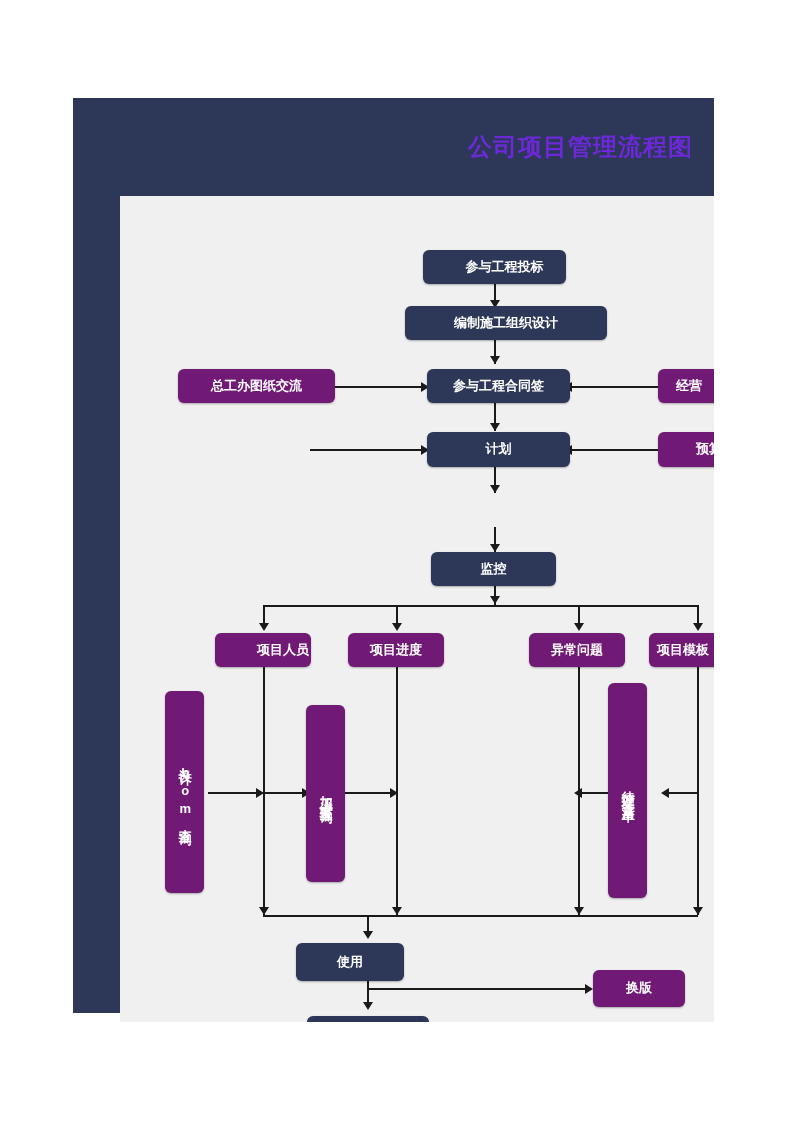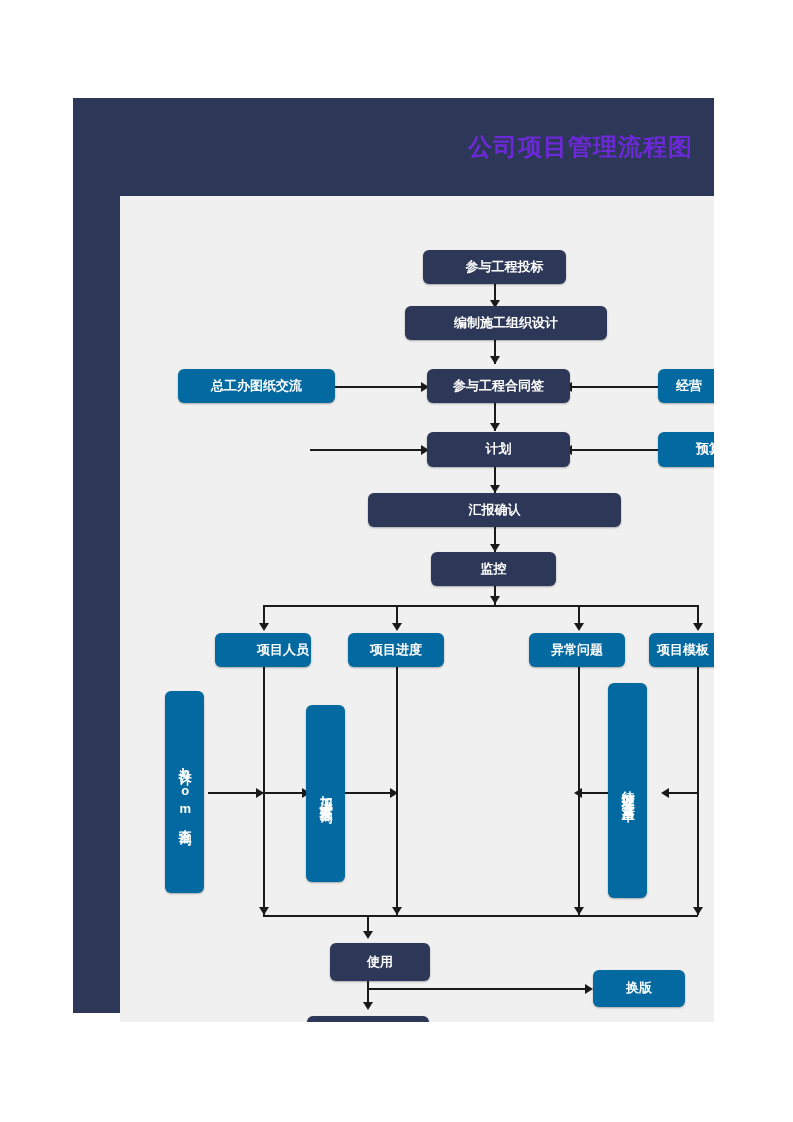--- a/index.html
+++ b/index.html
@@ -69,21 +69,21 @@
     color: #ffffff;
     font-size: 13px;
     font-weight: bold;
     border-radius: 6px;
     text-align: center;
     line-height: 1.25;
     box-shadow: 0 1px 2px rgba(0,0,0,0.30);
     z-index: 4;
   }
   .node.navy { background: #2d3858; }
-  .node.gray { background: #0369a1; }
+  .node.gray { background: #701a75; }
 
   
   .node.vert {
     writing-mode: vertical-rl;
     text-orientation: upright;
     letter-spacing: 3px;
     line-height: 1.1;
     padding: 8px 0;
   }
 
@@ -228,23 +228,20 @@
 
 
     <div class="node navy" style="left:307px; top:236px; width:143px; height:35px;text-align:right;">
       <span>计划</span>
     </div>
 
     <div class="node gray" style="left:538px; top:236px; width:120px; height:35px; justify-content:flex-start; padding-left:38px;">
       <span>预算</span>
     </div>
 
-    <div class="node navy" style="left:248px; top:297px; width:253px; height:34px;">
-      <span>汇报确认</span>
-    </div>
 
     <div class="node navy" style="left:311px; top:356px; width:125px; height:34px;">
       <span>监控</span>
     </div>
 
     <div class="node gray" style="left:95px; top:437px; width:96px; height:34px;padding-left:40px;">
       <span>项目人员</span>
     </div>
 
     <div class="node gray" style="left:228px; top:437px; width:96px; height:34px;">
@@ -264,21 +261,21 @@
     </div>
 
     <div class="node gray vert" style="left:186px; top:509px; width:39px; height:177px;">
       <span>加工进度查询</span>
     </div>
 
     <div class="node gray vert" style="left:488px; top:487px; width:39px; height:215px;">
       <span>待处理一查清单</span>
     </div>
 
-    <div class="node navy" style="left:210px; top:747px; width:100px; height:38px;">
+    <div class="node navy" style="left:176px; top:747px; width:108px; height:38px;">
       <span>使用</span>
     </div>
 
     <div class="node gray" style="left:473px; top:774px; width:92px; height:37px;">
       <span>换版</span>
     </div>
 
     <div class="node navy" style="left:187px; top:820px; width:122px; height:34px;">
       <span></span>
     </div>

